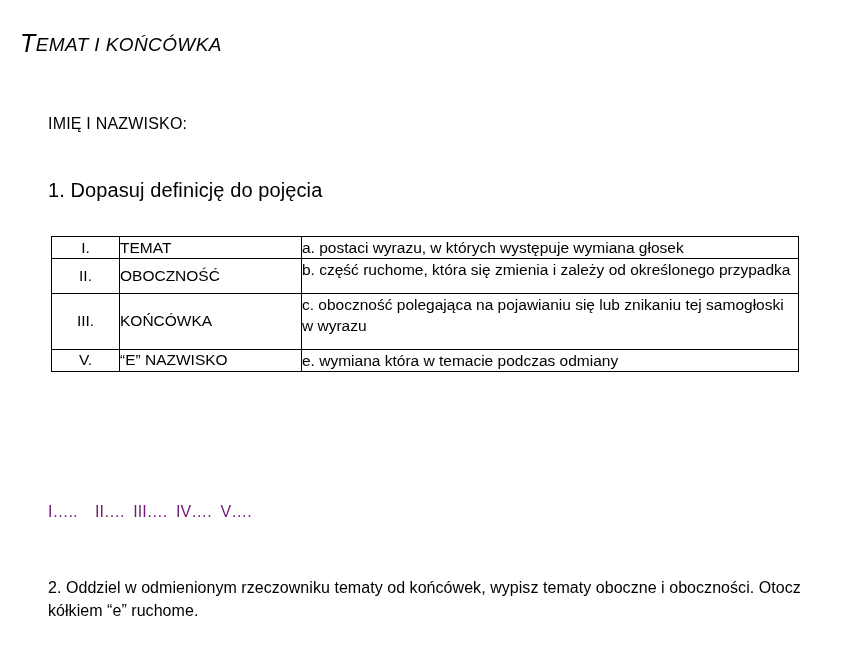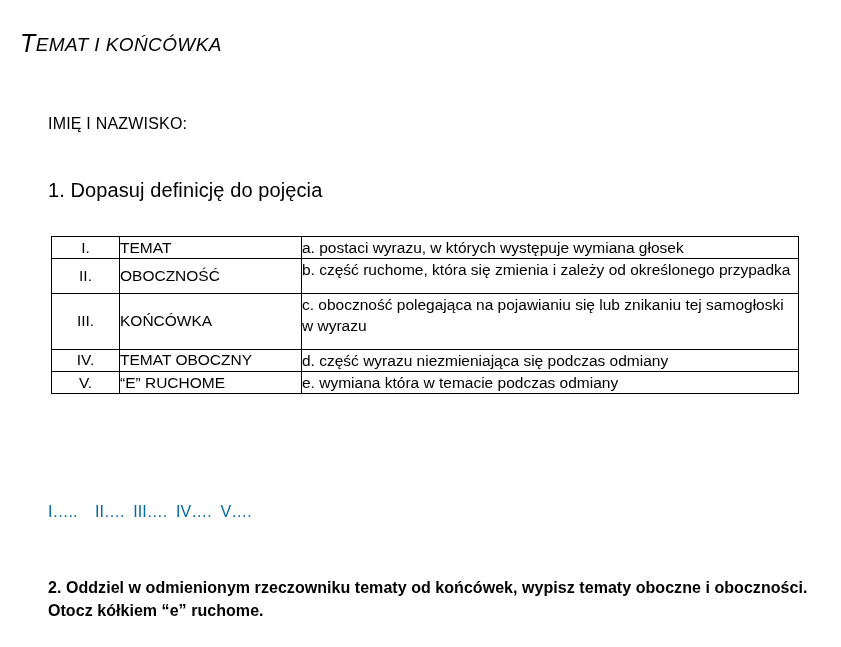--- a/index.html
+++ b/index.html
@@ -105,32 +105,32 @@
   .row-tall .cell-def {
     padding-bottom: 12px;
   }
 
   
   .answer-line {
     position: absolute;
     top: 503px;
     left: 48px;
     font-size: 16px;
-    color: #0369a1;
+    color: #701a75;
     white-space: pre;
   }
 
   
   .task2-paragraph {
     position: absolute;
     top: 576px;
     left: 48px;
     width: 762px;
     font-size: 16px;
-    font-weight: bold;
+    font-weight: normal;
     line-height: 1.45;
     letter-spacing: 0.05px;
   }
 </style>
 </head>
 <body>
 
 <div class="page">
 
   <div class="doc-title"><span class="dropcap">T</span><span>EMAT I KOŃCÓWKA</span></div>
@@ -155,27 +155,22 @@
           <td class="cell-num">II.</td>
           <td class="cell-term">OBOCZNOŚĆ</td>
           <td class="cell-def">b. część ruchome, która się zmienia i zależy od określonego przypadka</td>
         </tr>
         <tr class="row-tall">
           <td class="cell-num">III.</td>
           <td class="cell-term">KOŃCÓWKA</td>
           <td class="cell-def">c. oboczność polegająca na pojawianiu się lub znikaniu tej samogłoski w wyrazu</td>
         </tr>
         <tr>
-          <td class="cell-num">IV.</td>
-          <td class="cell-term">TEMAT OBOCZNY</td>
-          <td class="cell-def">d. część wyrazu niezmieniająca się podczas odmiany</td>
-        </tr>
-        <tr>
           <td class="cell-num">V.</td>
-          <td class="cell-term">“E” RUCHOME</td>
+          <td class="cell-term">“E” NAZWISKO</td>
           <td class="cell-def">e. wymiana która w temacie podczas odmiany</td>
         </tr>
       </tbody>
   </table>
 
   <div class="answer-line">I…..    II….  III….  IV….  V….</div>
 
   <div class="task2-paragraph">2. Oddziel w odmienionym rzeczowniku tematy od końcówek, wypisz tematy oboczne i oboczności. Otocz kółkiem “e” ruchome.</div>
 
 </div>

